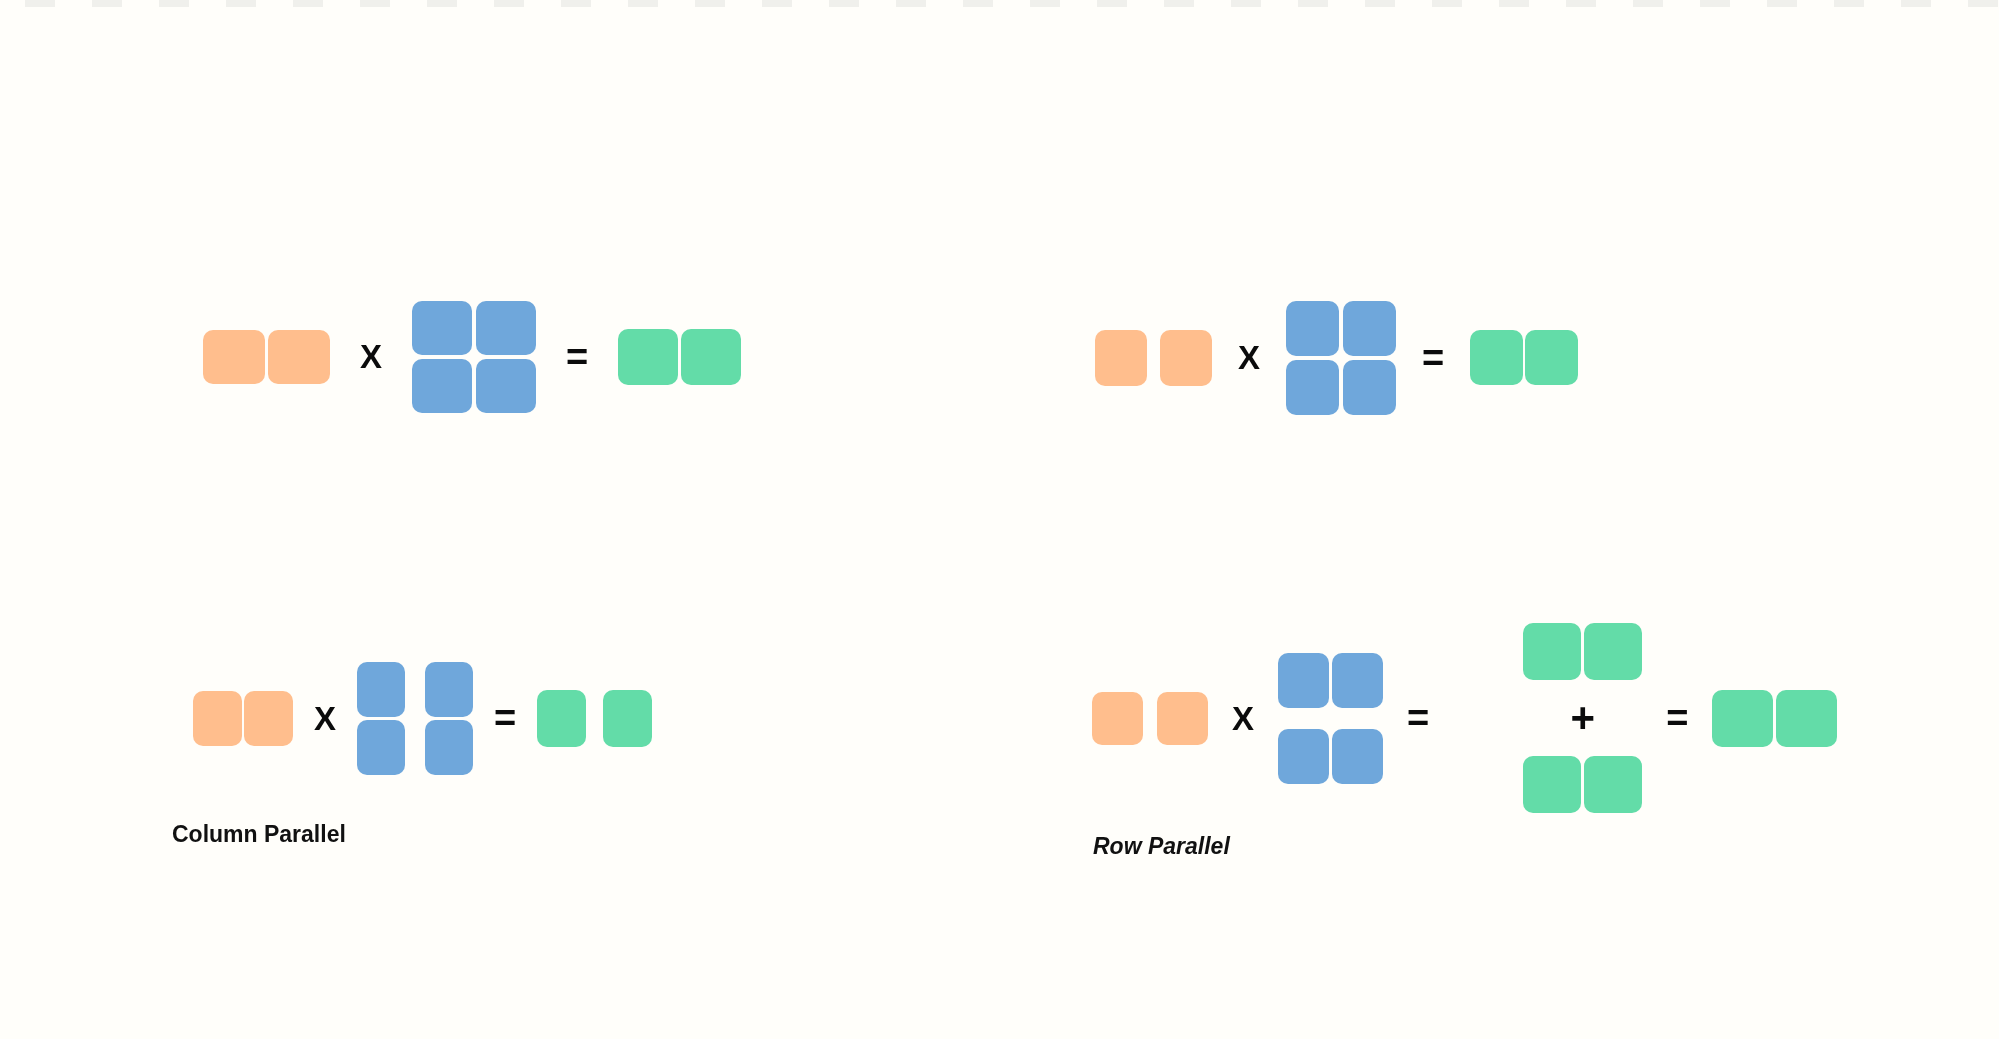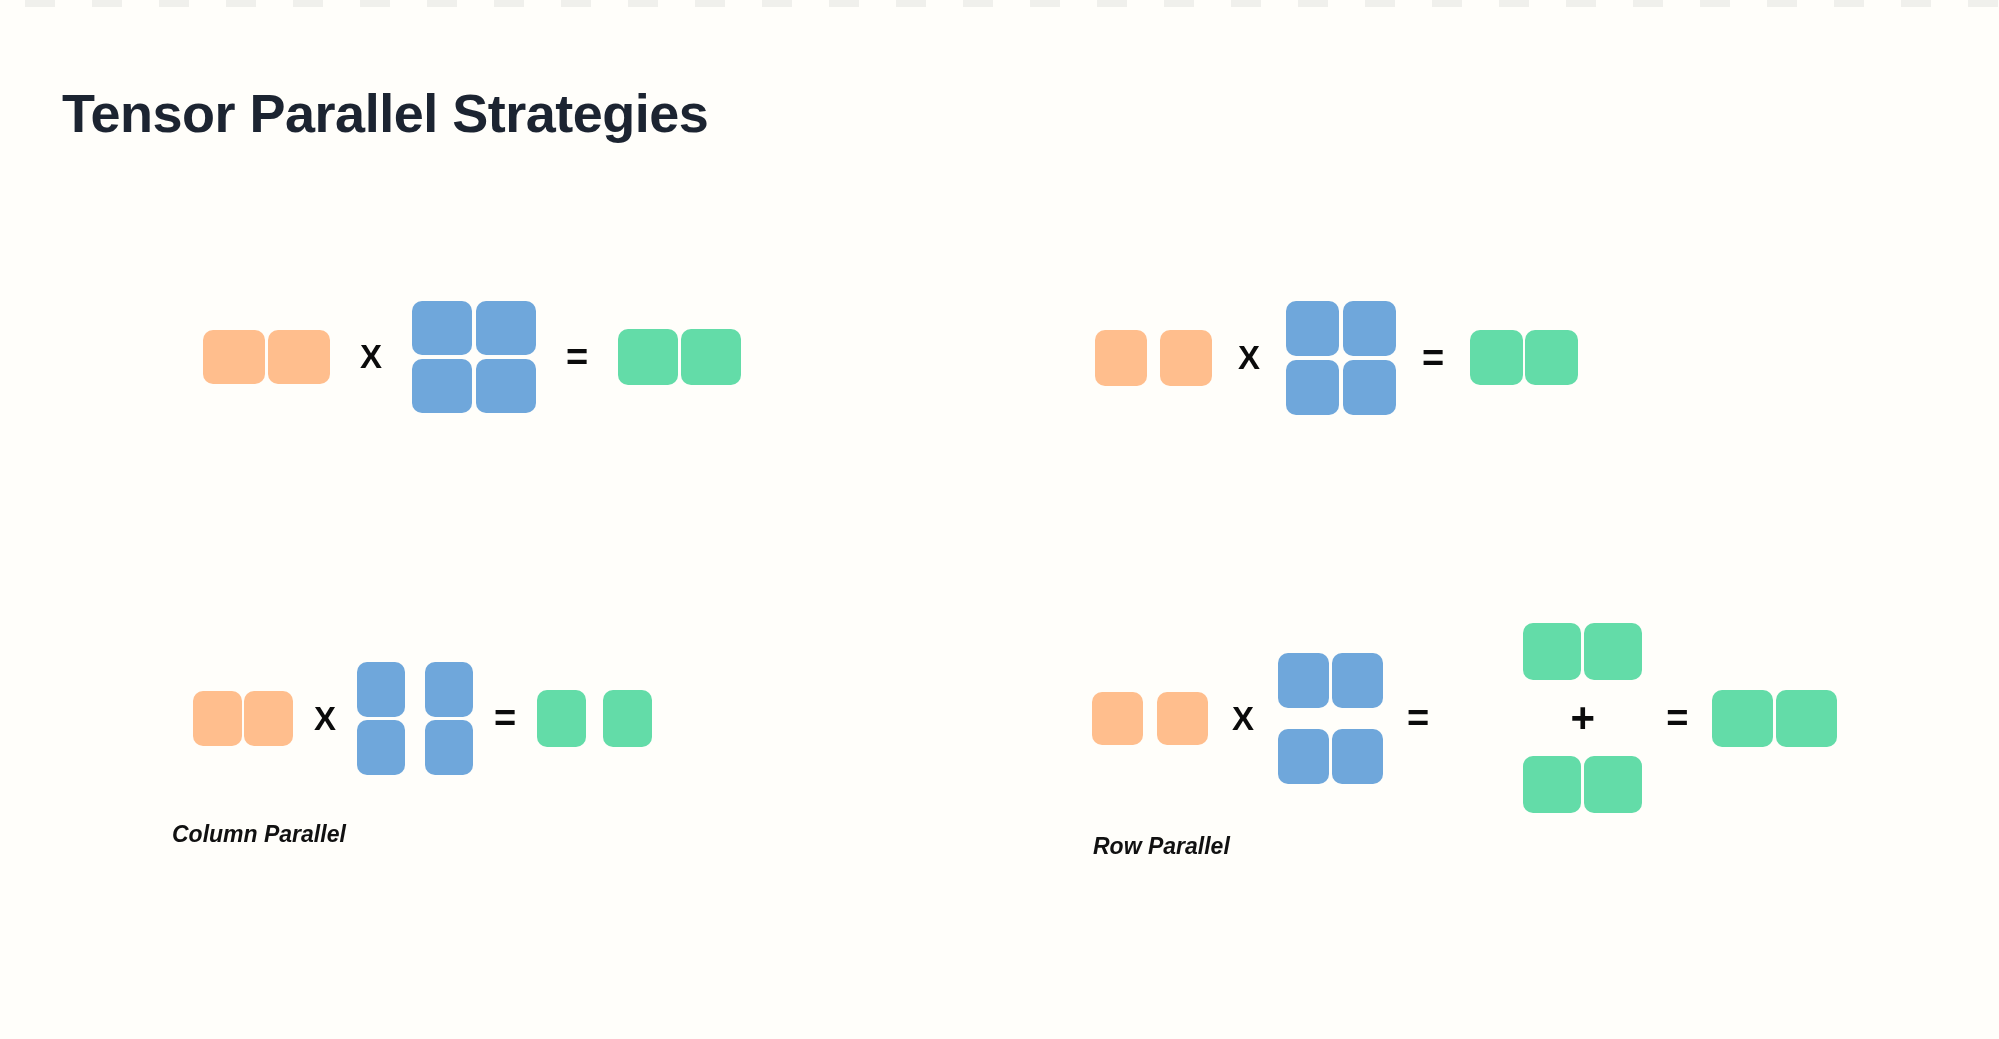--- a/index.html
+++ b/index.html
@@ -67,30 +67,29 @@
     align-items: center;
     gap: 17px;
   }
   .group-label {
     position: absolute;
     font-size: 23px;
     font-weight: 700;
     color: var(--label_text, #111111);
     white-space: nowrap;
   }
-  .label-column-parallel { left: 172px;  top: 821px; font-style: italic; }
+  .label-column-parallel { left: 172px;  top: 821px; }
   .label-row-parallel    { left: 1093px; top: 833px; font-style: italic; }
 </style>
 </head>
 <body>
 
 <div class="stage">
   <div class="edge-dashes"></div>
 
-  <h1 class="page-title">Tensor Parallel Strategies</h1>
 
   <div class="group g0">
       <div class="matrix" style="grid-template-columns: repeat(2, 62px); grid-template-rows: repeat(1, 54px); gap: 3px;">
         <div class="block" style="background: rgb(255, 190, 141);"></div>
         <div class="block" style="background: rgb(255, 190, 141);"></div>
       </div>
       <span class="op op-multiply">X</span>
       <div class="matrix" style="grid-template-columns: repeat(2, 60px); grid-template-rows: repeat(2, 54px); gap: 4px;">
         <div class="block" style="background: rgb(111, 167, 219);"></div>
         <div class="block" style="background: rgb(111, 167, 219);"></div>

